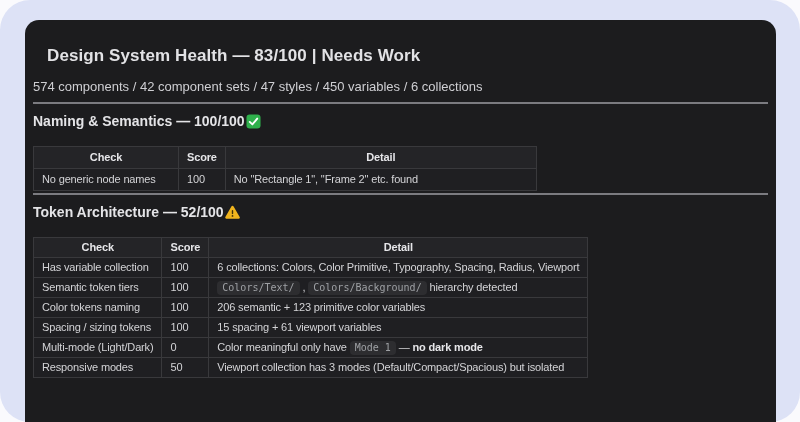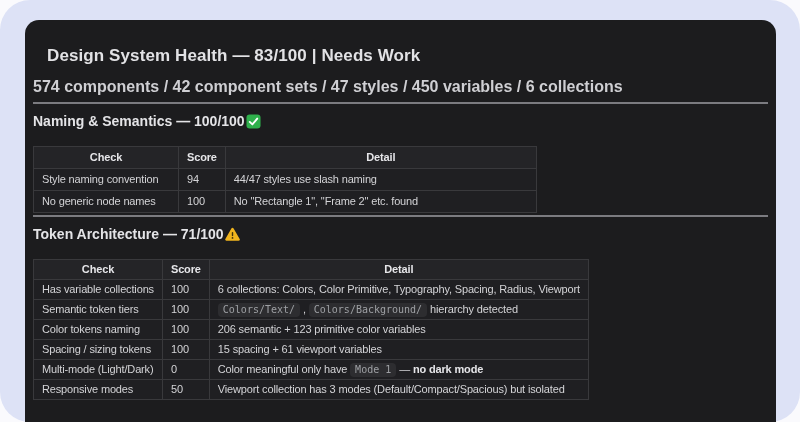--- a/index.html
+++ b/index.html
@@ -12,22 +12,22 @@
   .card{
     position:absolute;left:25px;top:20px;width:751px;height:520px;
     background:#1c1c1e;border-radius:14px;
     padding:12px 8px;box-sizing:border-box;color:#d4d4d7;
   }
   .title{
     margin:14px;font-size:17px;line-height:20px;font-weight:700;
     color:#e2e2e5;letter-spacing:.1px;
   }
   .subtitle{
-    margin:12px 0 8px 0;font-size:16px;line-height:14px;
-    font-weight:700;color:#cfcfd3;
+    margin:12px 0 8px 0;font-size:13px;line-height:14px;
+    font-weight:400;color:#cfcfd3;
   }
   .hr{border:0;border-top:2px solid #7b7b80;margin:0;height:0;}
   .section h2{
     margin:9px 0 0 0;font-size:14px;line-height:17px;font-weight:700;
     color:#e4e4e7;display:flex;align-items:center;gap:1px;
   }
   .emoji{width:15px;height:15px;display:inline-block;flex:0 0 auto;}
   .emoji svg{display:block;width:15px;height:15px;}
   table{
     border-collapse:collapse;margin:16px 0 2px 0;
@@ -77,36 +77,31 @@
           </colgroup>
           <thead>
             <tr>
               <th>Check</th>
               <th>Score</th>
               <th>Detail</th>
             </tr>
           </thead>
           <tbody>
             <tr>
-              <td>Style naming convention</td>
-              <td>94</td>
-              <td><span>44/47 styles use slash naming</span></td>
-            </tr>
-            <tr>
               <td>No generic node names</td>
               <td>100</td>
               <td><span>No "Rectangle 1", "Frame 2" etc. found</span></td>
             </tr>
           </tbody>
         </table>
       </div>
       <div class="hr"></div>
       <div class="section sec-1">
         <h2>
-          <span>Token Architecture — 71/100</span>
+          <span>Token Architecture — 52/100</span>
           <span class="emoji">
             <svg viewBox="0 0 16 16">
               <path d="M8 2 L14.6 13.4 L1.4 13.4 Z" fill="#f0b41e" stroke="#f0b41e" stroke-width="2.4" stroke-linejoin="round"></path>
               <rect x="7.25" y="5.4" width="1.5" height="4.4" rx="0.75" fill="#3f3109"></rect>
               <circle cx="8" cy="11.6" r="0.95" fill="#3f3109"></circle>
             </svg>
           </span>
         </h2>
         <table>
           <colgroup>
@@ -116,21 +111,21 @@
           </colgroup>
           <thead>
             <tr>
               <th>Check</th>
               <th>Score</th>
               <th>Detail</th>
             </tr>
           </thead>
           <tbody>
             <tr>
-              <td>Has variable collections</td>
+              <td>Has variable collection</td>
               <td>100</td>
               <td><span>6 collections: Colors, Color Primitive, Typography, Spacing, Radius, Viewport</span></td>
             </tr>
             <tr>
               <td>Semantic token tiers</td>
               <td>100</td>
               <td><code class="chip">Colors/Text/</code><span> , </span><code class="chip">Colors/Background/</code><span> hierarchy detected</span></td>
             </tr>
             <tr>
               <td>Color tokens naming</td>

